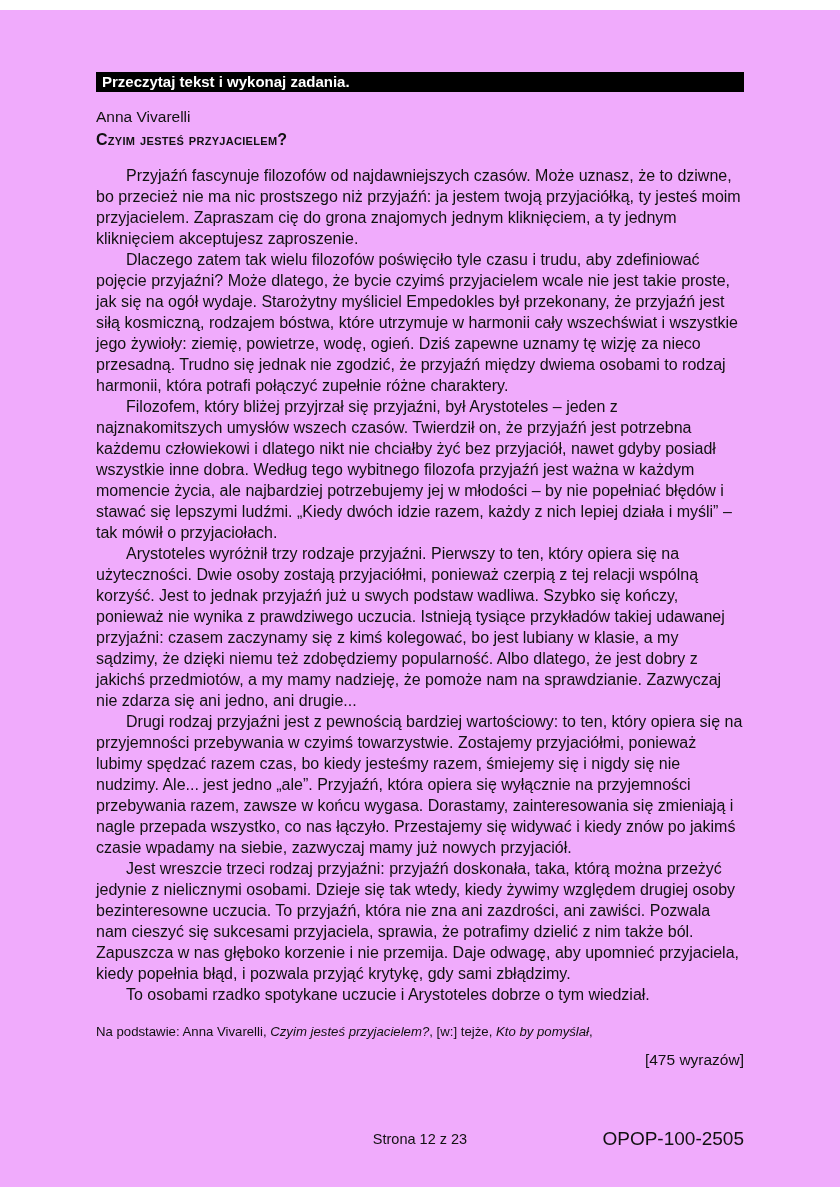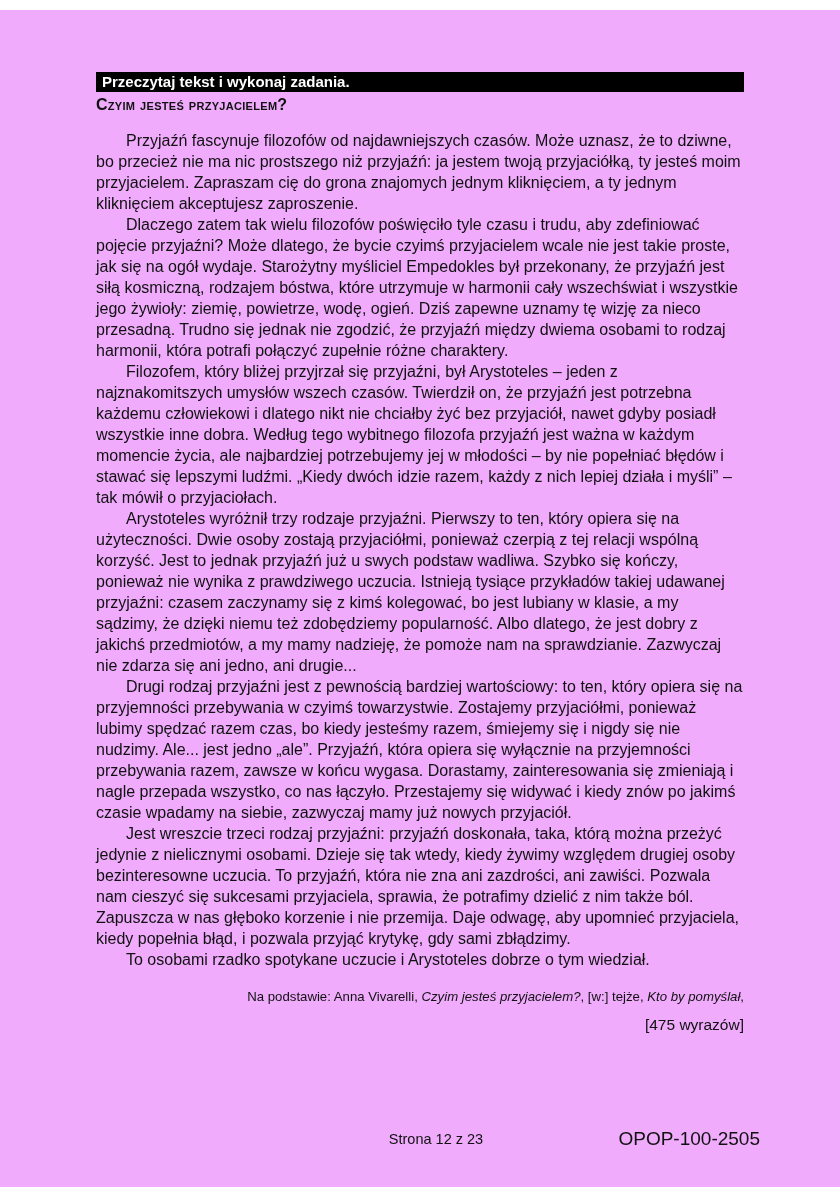--- a/index.html
+++ b/index.html
@@ -45,37 +45,36 @@
     font-size: 16px;
     line-height: 21px;
     text-align: left;
   }
   .body-text p.para {
     margin: 0;
     text-indent: 30px;
   }
   .source {
     margin-top: 17px;
-    text-align: right;
     font-size: 13.2px;
     line-height: 20px;
   }
   .source .italic {
     font-style: italic;
   }
   .word-count {
     margin-top: 9px;
     text-align: right;
     font-size: 15.5px;
     font-weight: normal;
   }
   .footer {
     position: absolute;
     top: 1119px;
-    left: 112px;
+    left: 96px;
     width: 648px;
     height: 20px;
     font-size: 14.5px;
     line-height: 20px;
   }
   .page-number {
     position: absolute;
     left: 0;
     right: 0;
     text-align: center;
@@ -87,20 +86,21 @@
     font-size: 19px;
   }
 </style>
 </head>
 <body>
 
 <div class="page" style="color: rgb(17, 17, 17);">
 
   <div class="instruction-bar" style="background: rgb(0, 0, 0); color: rgb(255, 255, 255);">Przeczytaj tekst i wykonaj zadania.</div>
 
+  <div class="author">Anna Vivarelli</div>
 
   <div class="title">Czyim jesteś przyjacielem?</div>
 
   <div class="body-text" id="paragraphs">
       <p class="para">Przyjaźń fascynuje filozofów od najdawniejszych czasów. Może uznasz, że to dziwne, bo przecież nie ma nic prostszego niż przyjaźń: ja jestem twoją przyjaciółką, ty jesteś moim przyjacielem. Zapraszam cię do grona znajomych jednym kliknięciem, a ty jednym kliknięciem akceptujesz zaproszenie.</p>
       <p class="para">Dlaczego zatem tak wielu filozofów poświęciło tyle czasu i trudu, aby zdefiniować pojęcie przyjaźni? Może dlatego, że bycie czyimś przyjacielem wcale nie jest takie proste, jak się na ogół wydaje. Starożytny myśliciel Empedokles był przekonany, że przyjaźń jest siłą kosmiczną, rodzajem bóstwa, które utrzymuje w harmonii cały wszechświat i wszystkie jego żywioły: ziemię, powietrze, wodę, ogień. Dziś zapewne uznamy tę wizję za nieco przesadną. Trudno się jednak nie zgodzić, że przyjaźń między dwiema osobami to rodzaj harmonii, która potrafi połączyć zupełnie różne charaktery.</p>
       <p class="para">Filozofem, który bliżej przyjrzał się przyjaźni, był Arystoteles – jeden z najznakomitszych umysłów wszech czasów. Twierdził on, że przyjaźń jest potrzebna każdemu człowiekowi i dlatego nikt nie chciałby żyć bez przyjaciół, nawet gdyby posiadł wszystkie inne dobra. Według tego wybitnego filozofa przyjaźń jest ważna w każdym momencie życia, ale najbardziej potrzebujemy jej w młodości – by nie popełniać błędów i stawać się lepszymi ludźmi. „Kiedy dwóch idzie razem, każdy z nich lepiej działa i myśli” – tak mówił o przyjaciołach.</p>
       <p class="para">Arystoteles wyróżnił trzy rodzaje przyjaźni. Pierwszy to ten, który opiera się na użyteczności. Dwie osoby zostają przyjaciółmi, ponieważ czerpią z tej relacji wspólną korzyść. Jest to jednak przyjaźń już u swych podstaw wadliwa. Szybko się kończy, ponieważ nie wynika z prawdziwego uczucia. Istnieją tysiące przykładów takiej udawanej przyjaźni: czasem zaczynamy się z kimś kolegować, bo jest lubiany w klasie, a my sądzimy, że dzięki niemu też zdobędziemy popularność. Albo dlatego, że jest dobry z jakichś przedmiotów, a my mamy nadzieję, że pomoże nam na sprawdzianie. Zazwyczaj nie zdarza się ani jedno, ani drugie...</p>
       <p class="para">Drugi rodzaj przyjaźni jest z pewnością bardziej wartościowy: to ten, który opiera się na przyjemności przebywania w czyimś towarzystwie. Zostajemy przyjaciółmi, ponieważ lubimy spędzać razem czas, bo kiedy jesteśmy razem, śmiejemy się i nigdy się nie nudzimy. Ale... jest jedno „ale”. Przyjaźń, która opiera się wyłącznie na przyjemności przebywania razem, zawsze w końcu wygasa. Dorastamy, zainteresowania się zmieniają i nagle przepada wszystko, co nas łączyło. Przestajemy się widywać i kiedy znów po jakimś czasie wpadamy na siebie, zazwyczaj mamy już nowych przyjaciół.</p>
       <p class="para">Jest wreszcie trzeci rodzaj przyjaźni: przyjaźń doskonała, taka, którą można przeżyć jedynie z nielicznymi osobami. Dzieje się tak wtedy, kiedy żywimy względem drugiej osoby bezinteresowne uczucia. To przyjaźń, która nie zna ani zazdrości, ani zawiści. Pozwala nam cieszyć się sukcesami przyjaciela, sprawia, że potrafimy dzielić z nim także ból. Zapuszcza w nas głęboko korzenie i nie przemija. Daje odwagę, aby upomnieć przyjaciela, kiedy popełnia błąd, i pozwala przyjąć krytykę, gdy sami zbłądzimy.</p>

